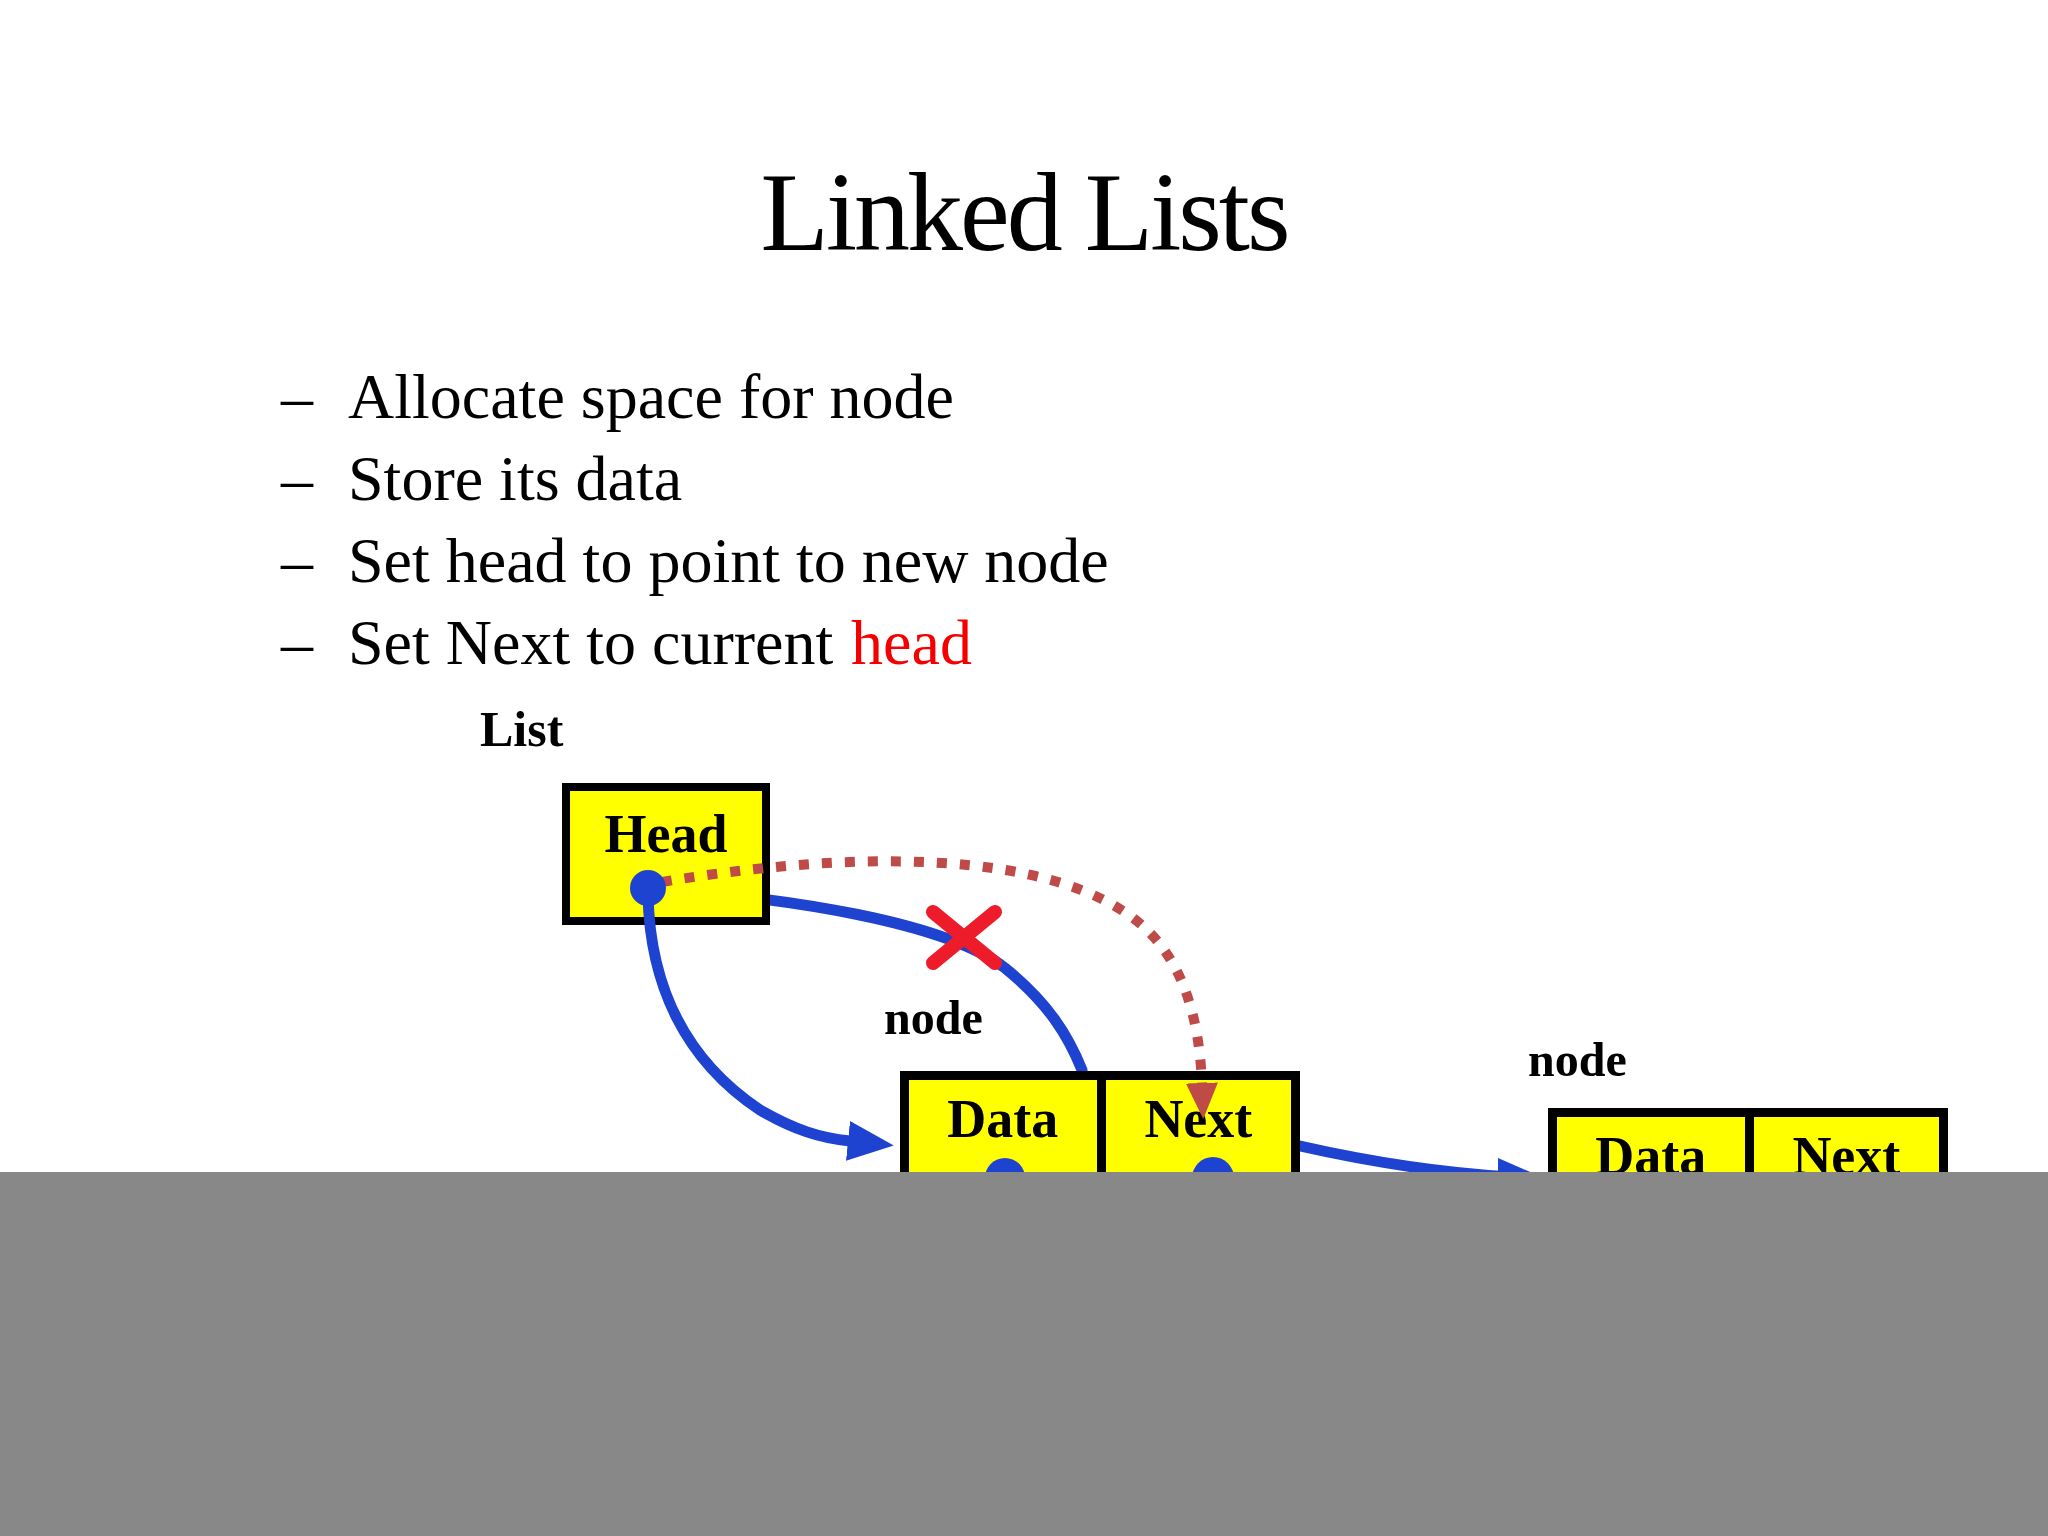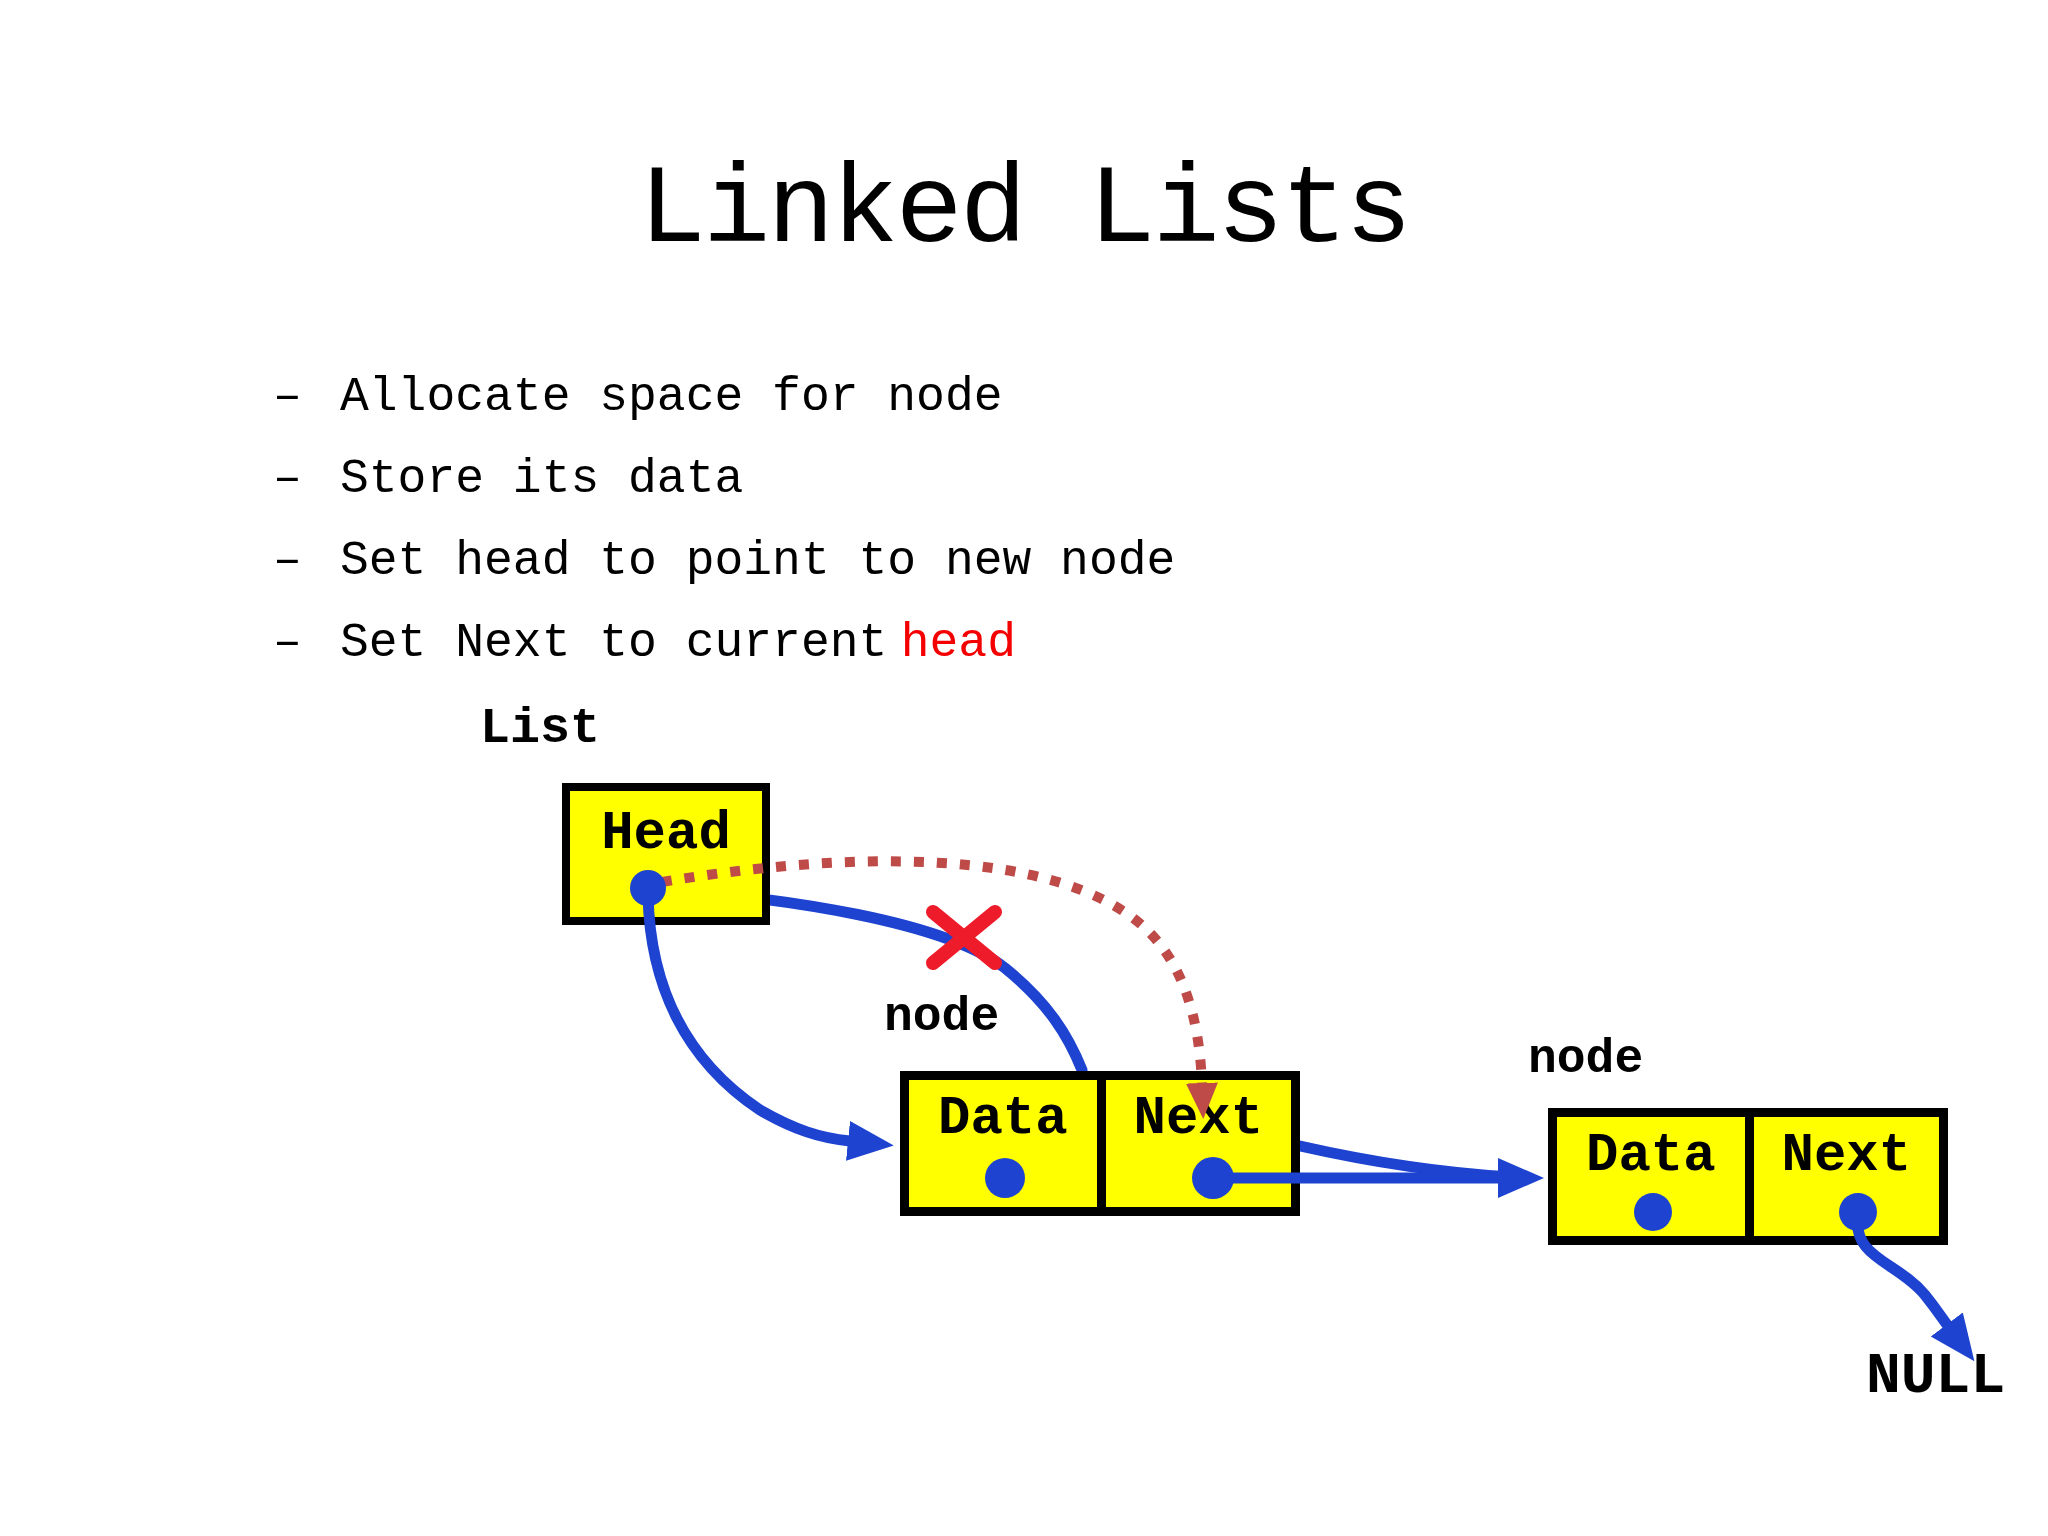--- a/index.html
+++ b/index.html
@@ -1,31 +1,31 @@
 <!DOCTYPE html>
 <html><head>
 <meta charset="utf-8">
 <style>
   html,body{margin:0;padding:0;background:#888;}
   .slide{
-    position:relative;width:2048px;height:1536px;background:#ffffff;
-    font-family:Liberation Mono, monospace;color:var(--text-color,#000);
+    position:relative;width:2048px;height:1172px;background:#ffffff;
+    font-family:Liberation Serif, serif;color:var(--text-color,#000);
     overflow:hidden;
   }
   .layer{position:absolute;left:0;top:0;width:2048px;height:1536px;pointer-events:none;}
 
   .title{
     position:absolute;left:0;top:148px;width:100%;text-align:center;
     font-size:112px;letter-spacing:-3px;white-space:nowrap;
   }
   .bullet-line{
     position:absolute;left:168px;top:256px;font-size:84px;line-height:100px;white-space:nowrap;letter-spacing:-1px;
   }
   .b-marker{display:inline-block;width:84px;font-size:70px;vertical-align:baseline;}
-  .subs{position:absolute;left:273px;top:356px;font-size:48px;}
+  .subs{position:absolute;left:281px;top:356px;font-size:64px;}
   .sub{height:82px;line-height:82px;white-space:nowrap;}
   .s-marker{display:inline-block;width:67px;}
   .hl{color:var(--highlight-red,#f40000);margin-left:0.28em;}
 
   .diagram-label{position:absolute;font-weight:bold;white-space:nowrap;}
   .list-label{left:480px;top:700px;font-size:50px;}
   .node1-label{left:884px;top:990px;font-size:48px;}
   .node2-label{left:1528px;top:1032px;font-size:48px;}
   .null-label{left:1866px;top:1344px;font-size:58px;}
 

